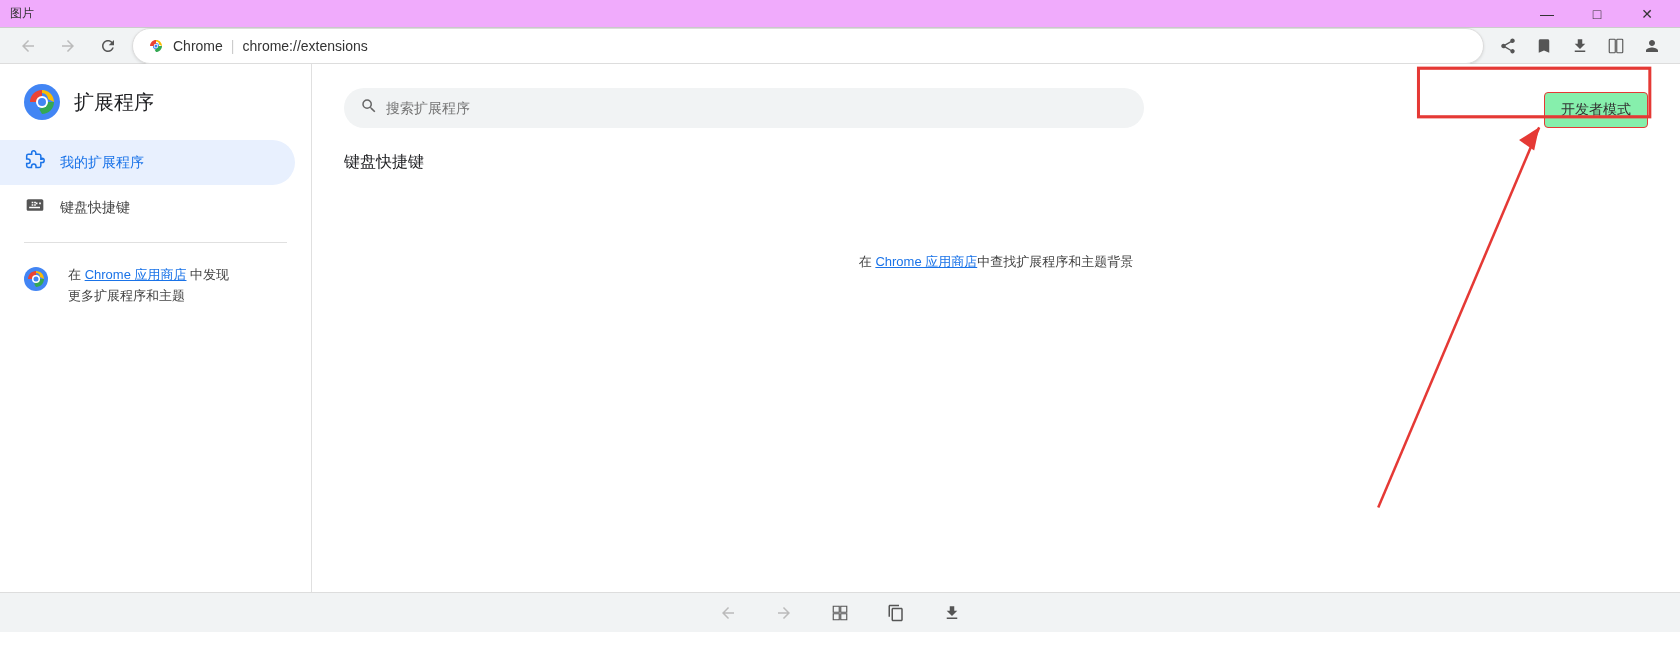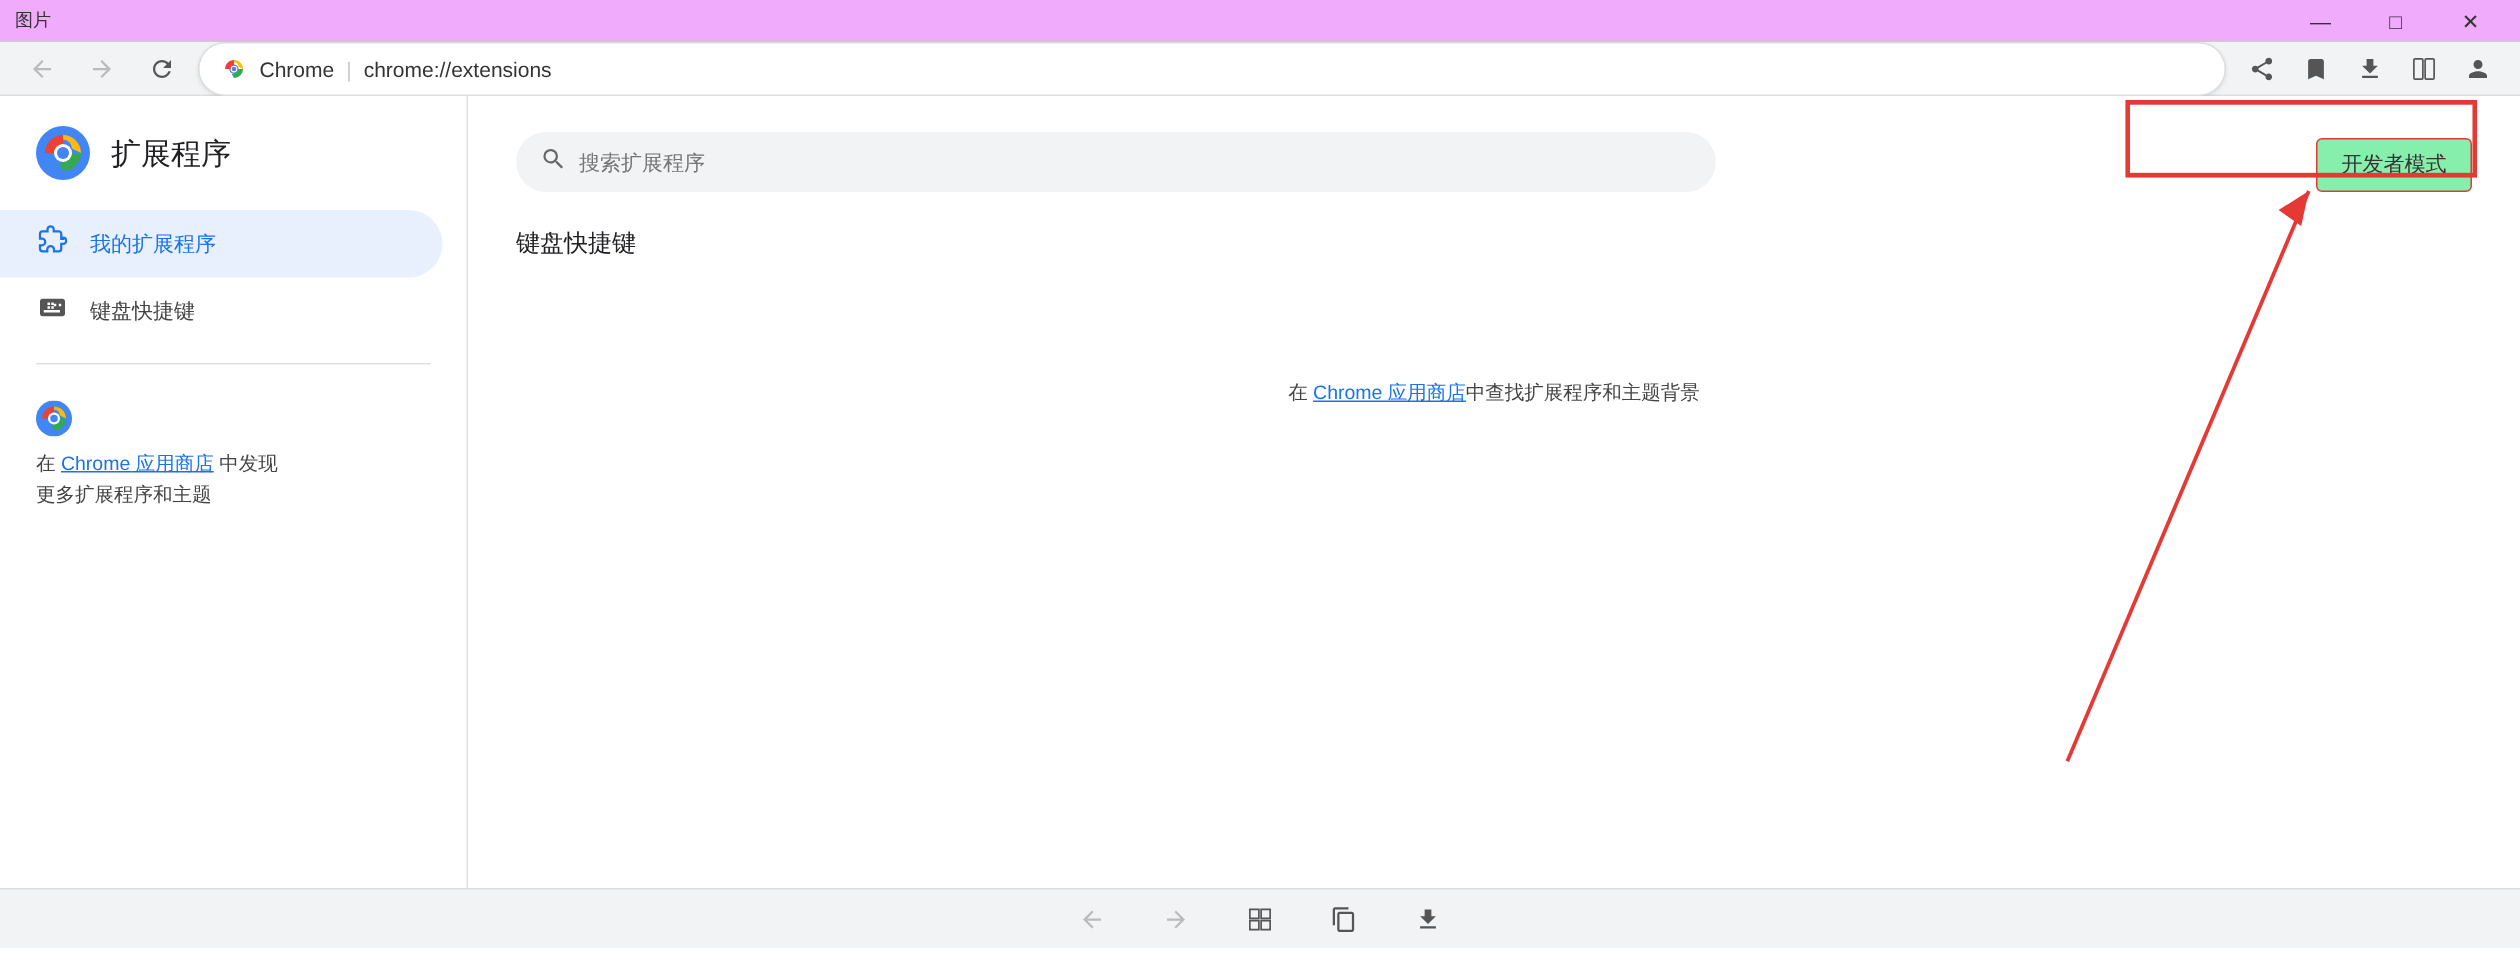--- a/index.html
+++ b/index.html
@@ -171,23 +171,22 @@
       margin: 12px 24px;
     }
     .sidebar-store-link {
       padding: 10px 24px;
       font-size: 13px;
       color: #444;
       line-height: 1.6;
     }
     .sidebar-store-link-inner {
       display: flex;
-      gap: 8px;
+      gap: 20px;
       align-items: flex-start;
-      flex-direction: column;
     }
     .sidebar-store-icon {
       width: 24px;
       height: 24px;
       flex-shrink: 0;
       margin-top: 2px;
     }
     .blue-link {
       color: #1a73e8;
       text-decoration: underline;

